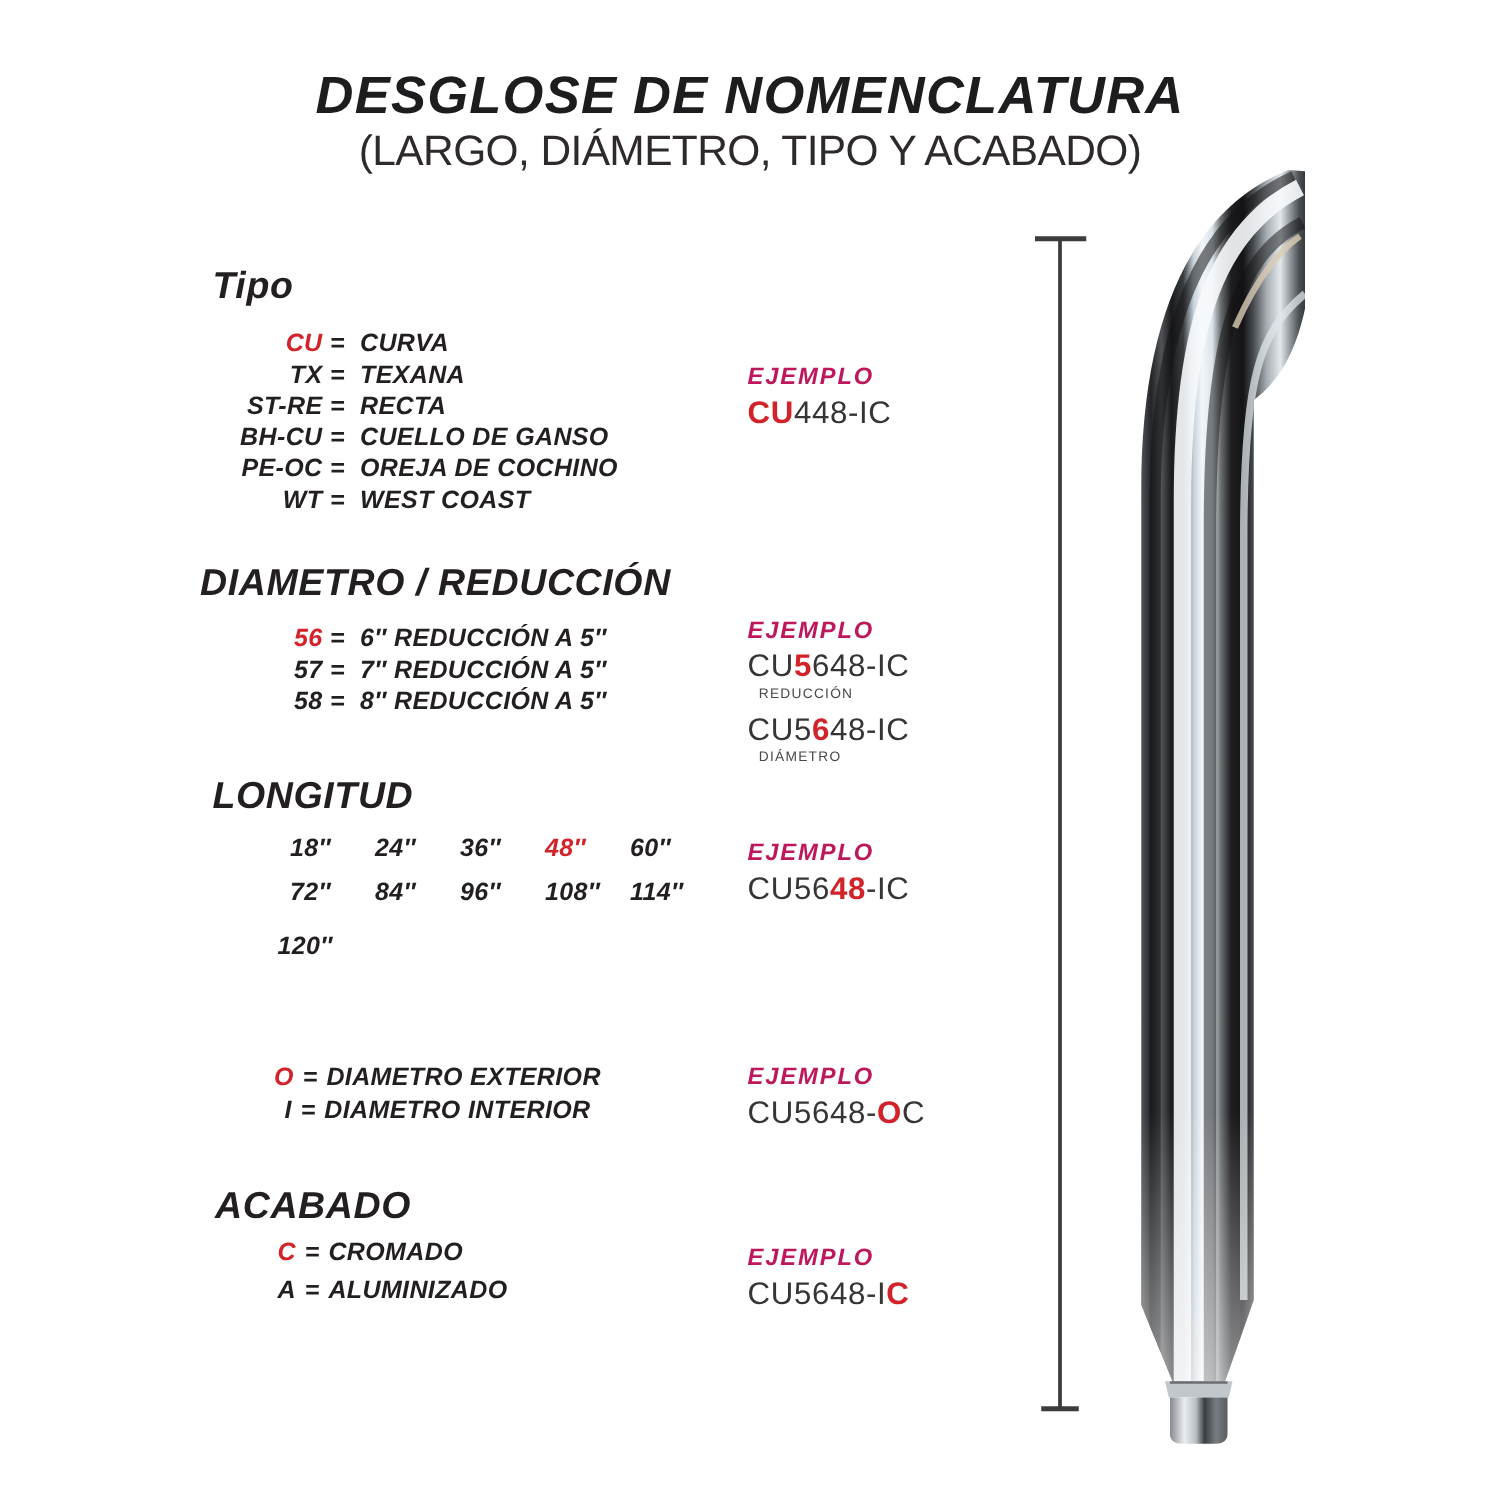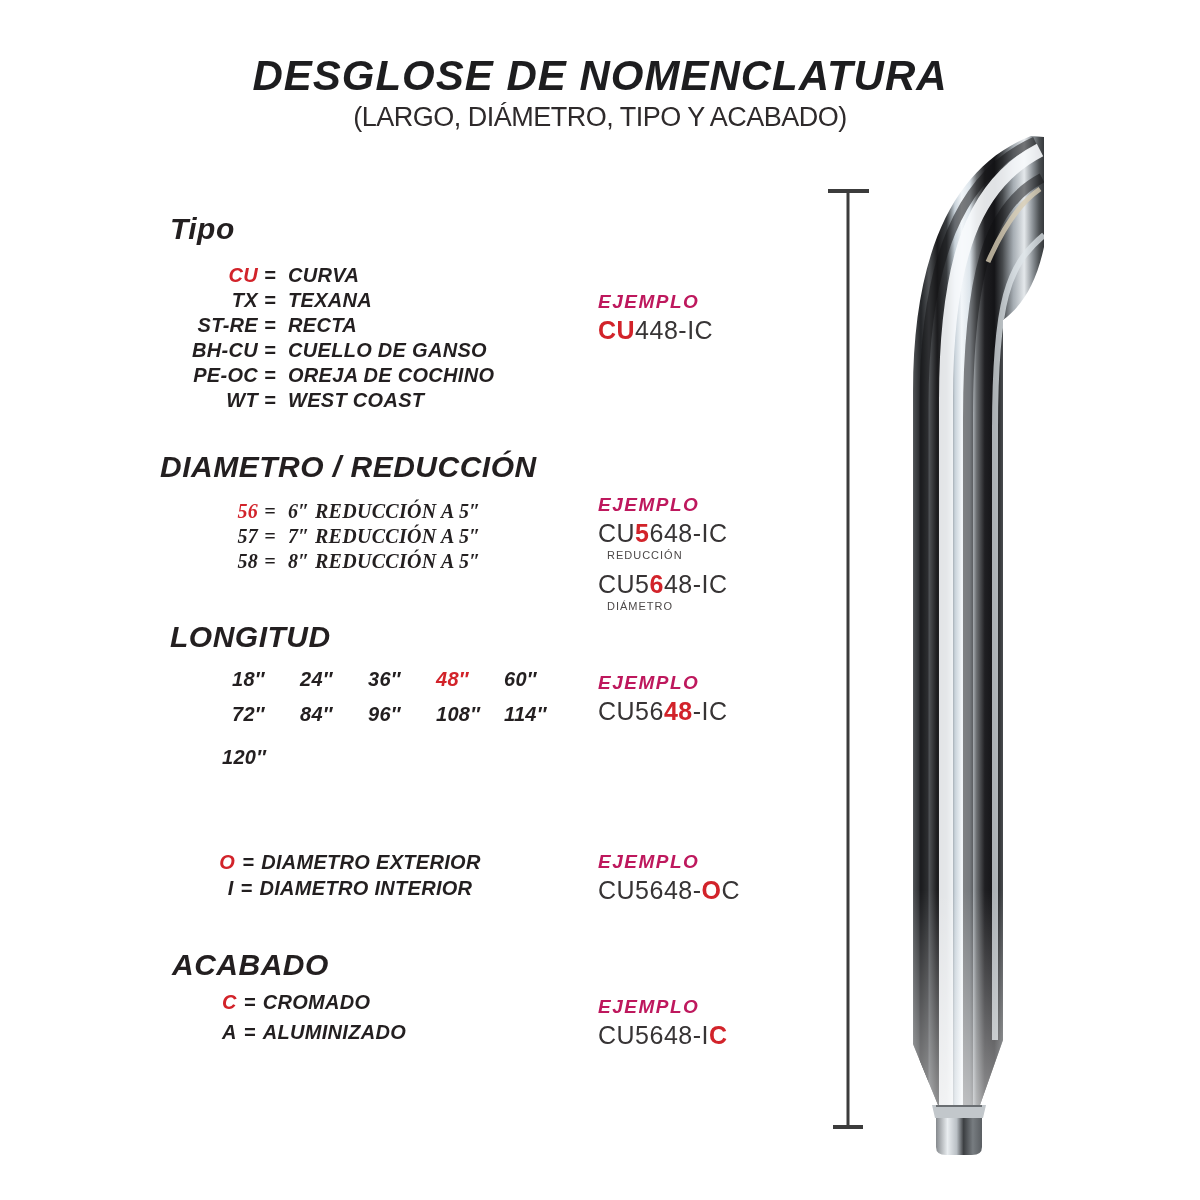--- a/index.html
+++ b/index.html
@@ -7,21 +7,21 @@
     position:relative;width:1200px;height:1190px;overflow:hidden;background:#ffffff;
     font-family:"Liberation Sans","DejaVu Sans",sans-serif;color:#231f20;
   }
   
   .title{
     position:absolute;left:0;top:52px;width:1200px;text-align:center;
     font-size:42px;font-weight:bold;font-style:italic;letter-spacing:1px;color:#1d1d1f;
   }
   .subtitle{
     position:absolute;left:0;top:102px;width:1200px;text-align:center;
-    font-size:27px;font-weight:400;letter-spacing:-0.5px;color:#2e2a2b;
+    font-size:34px;font-weight:400;letter-spacing:-0.5px;color:#2e2a2b;
   }
   .sec-h{
     position:absolute;margin:0;
     font-size:30px;font-weight:bold;font-style:italic;letter-spacing:0.5px;color:#231f20;
     white-space:nowrap;
   }
   .def-list{position:absolute;}
   .def-row{
     display:grid;grid-template-columns:88px 24px auto;align-items:baseline;
     height:25px;font-size:20px;font-weight:bold;font-style:italic;letter-spacing:0.3px;
@@ -103,21 +103,21 @@
       <span class="label">OREJA DE COCHINO</span>
     </div>
     <div class="def-row">
       <span class="code">WT</span>
       <span class="eq">=</span>
       <span class="label">WEST COAST</span>
     </div>
   </div>
 
   <h2 class="sec-h" style="left:160px;top:450px;">DIAMETRO / REDUCCIÓN</h2>
-  <div class="def-list" style="left:170px;top:500px;font-family:Liberation Serif, serif;">
+  <div class="def-list" style="left:170px;top:500px;">
     <div class="def-row">
       <span class="code red">56</span>
       <span class="eq">=</span>
       <span class="label">6″ REDUCCIÓN A 5″</span>
     </div>
     <div class="def-row">
       <span class="code">57</span>
       <span class="eq">=</span>
       <span class="label">7″ REDUCCIÓN A 5″</span>
     </div>

